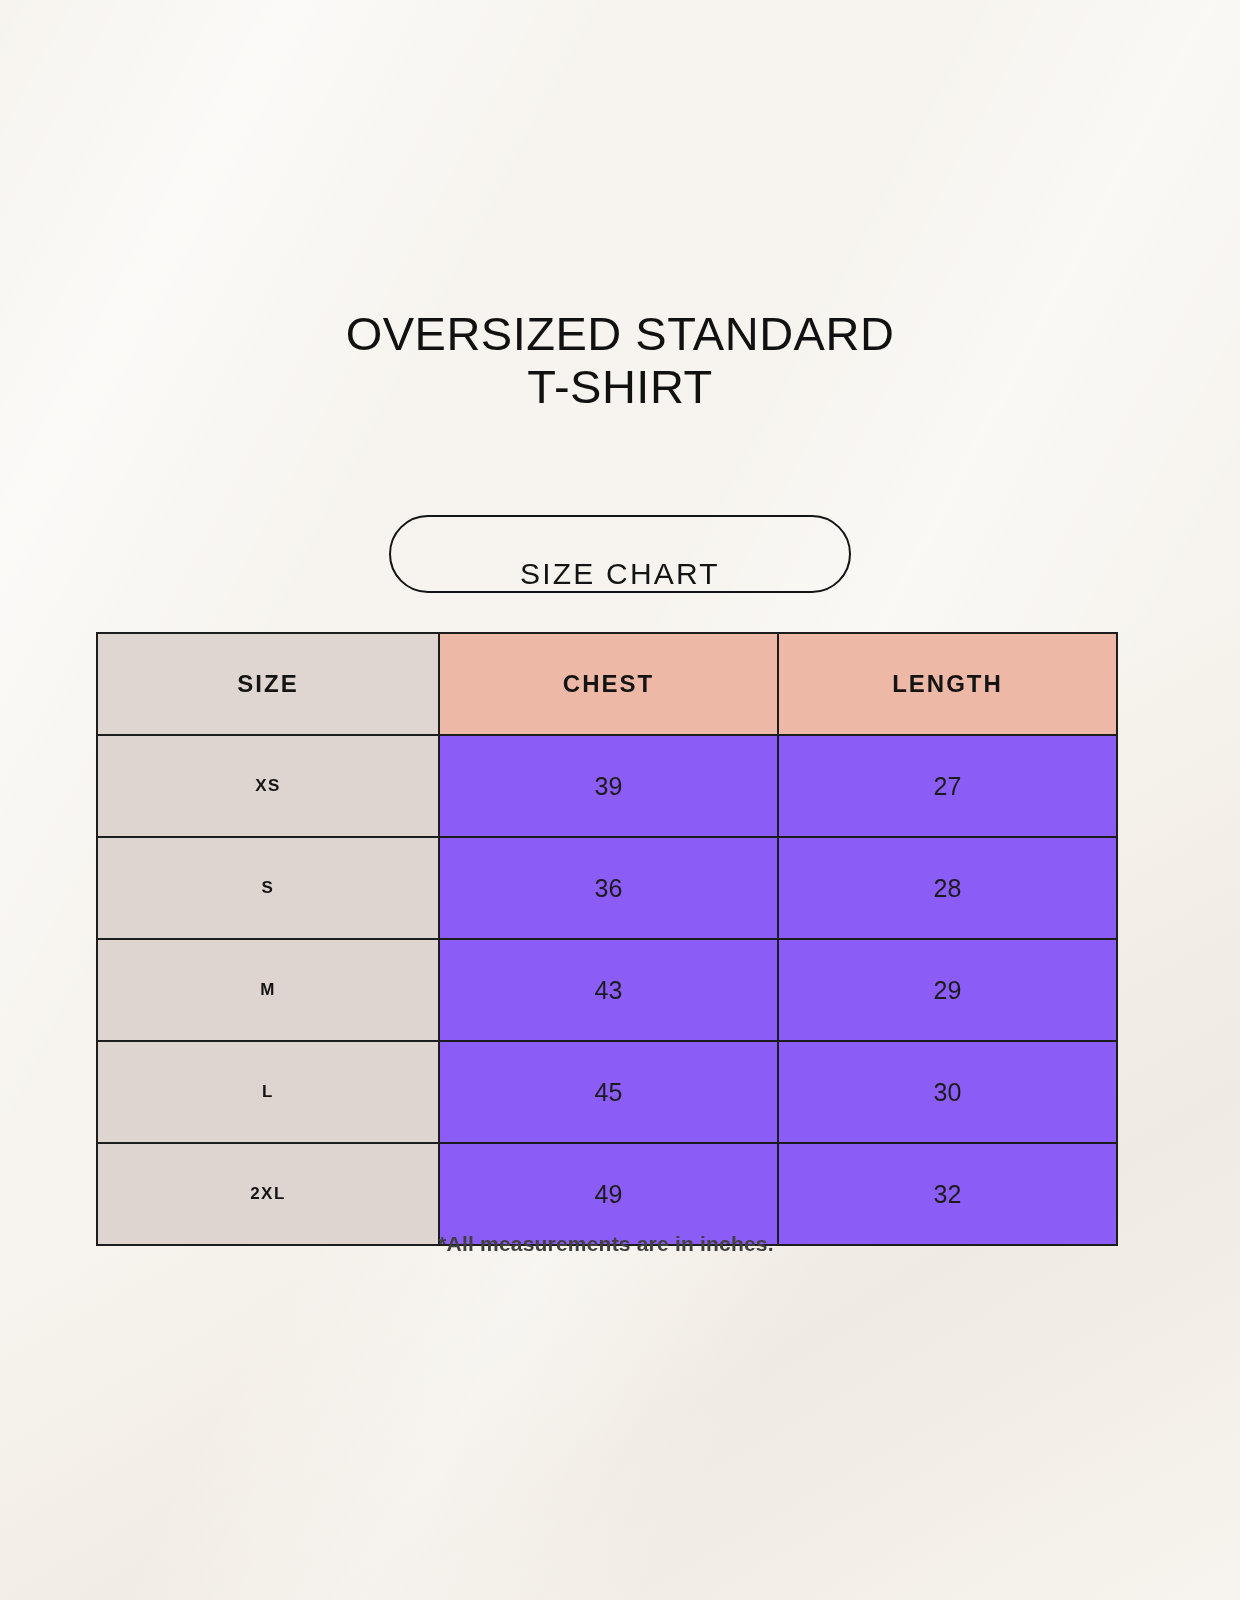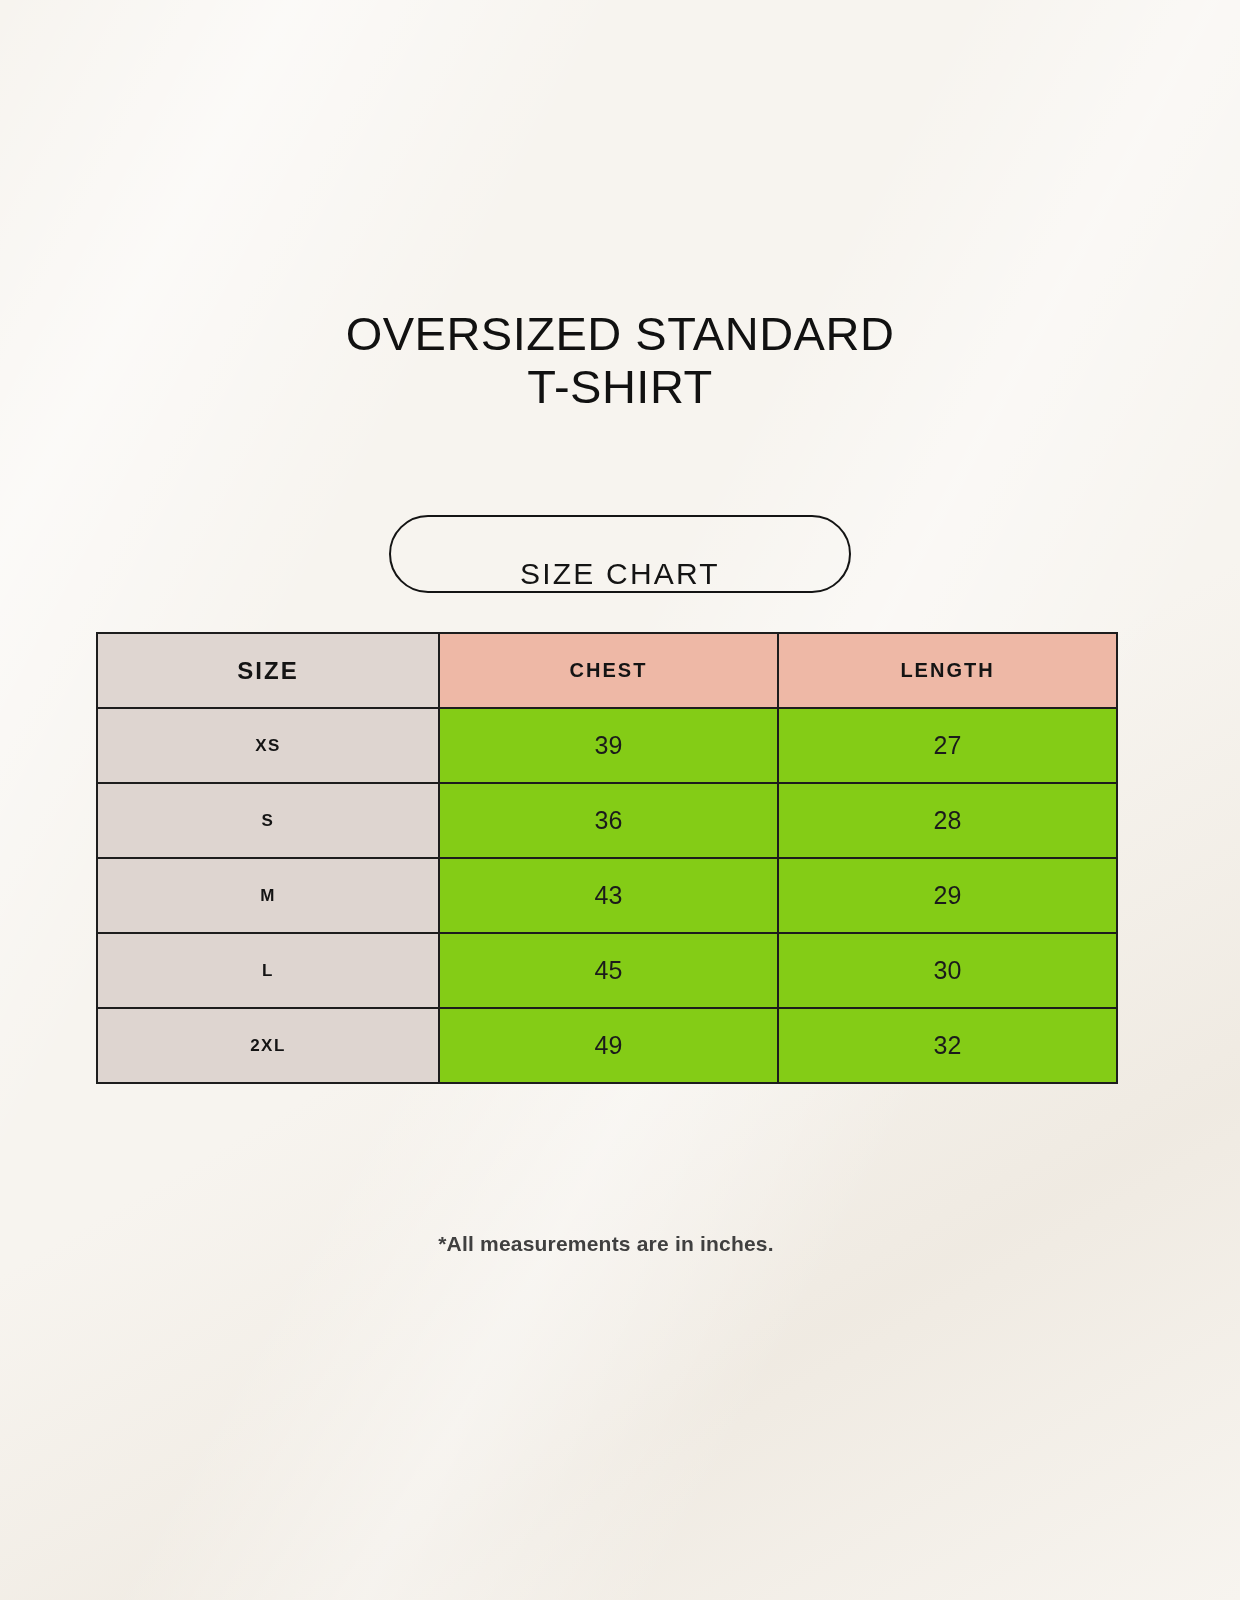--- a/index.html
+++ b/index.html
@@ -78,50 +78,50 @@
 
   table.size-table {
     border-collapse: collapse;
     width: 1020px;
     table-layout: fixed;
   }
   table.size-table th,
   table.size-table td {
     border: 2px solid #1d1d1d;
     text-align: center;
-    height: 75px;
+    height: 102px;
     box-sizing: border-box;
   }
   table.size-table col.c-size { width: 342px; }
   table.size-table col.c-chest { width: 339px; }
   table.size-table col.c-length { width: 339px; }
 
   th.h-size {
     background: #dfd6d1;
     font-size: 24px;
     letter-spacing: 2px;
     font-weight: bold;
     color: #141414;
   }
   th.h-accent {
     background: #eeb8a6;
-    font-size: 20px;
+    font-size: 24px;
     letter-spacing: 2px;
     font-weight: bold;
     color: #141414;
   }
   td.c-label {
     background: #ded5d0;
     font-size: 17px;
     font-weight: bold;
     letter-spacing: 1.5px;
     color: #141414;
   }
   td.c-val {
-    background: #84cc16;
+    background: #8b5cf6;
     font-size: 25px;
     font-weight: 400;
     color: #1b1b1b;
   }
 
   .footnote {
     position: absolute;
     left: 96px;
     top: 1232px;
     width: 1020px;

